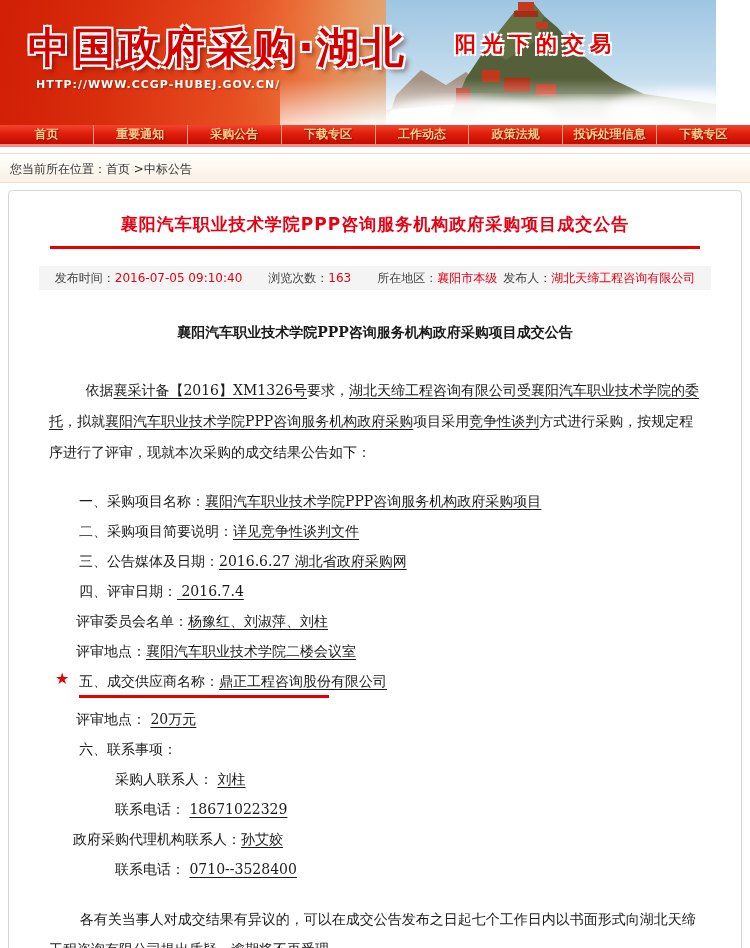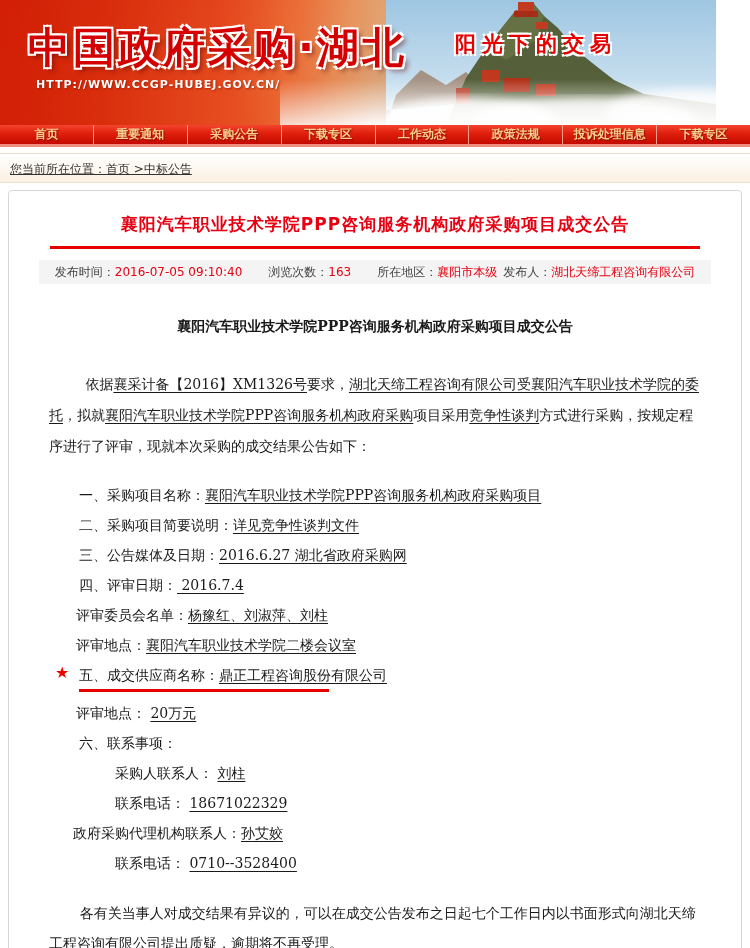--- a/index.html
+++ b/index.html
@@ -63,37 +63,37 @@
     border-right:1px solid #ff9d8c; cursor:pointer;
     text-shadow:1px 1px 1px rgba(100,0,0,.6);
   }
   .nav-item:last-child { border-right:none; }
 
   
   .breadcrumb {
     margin-top:6px; width:750px; height:30px; line-height:30px;
     padding-left:10px; font-size:12px; color:#333;
     background:linear-gradient(#ffffff, #fbf0e2);
-    border:1px solid #ece0d2; border-left:none; border-right:none;text-decoration:underline;
+    border:1px solid #ece0d2; border-left:none; border-right:none;
   }
   .breadcrumb a { color:#333; text-decoration:none; cursor:pointer; }
 
   
   .content-box {
     margin:7px 8px 0 8px; width:734px; min-height:760px;
     background:#fff; border:1px solid #d6d6d6; border-radius:4px 4px 0 0;
     padding-top:22px;
   }
   .page-title {
     text-align:center; font-size:17px; font-weight:bold; color:#e60012;
     letter-spacing:1px;
   }
   .red-rule { width:650px; height:3px; background:#e60000; margin:10px auto 0 auto; }
   .meta-bar {
-    width:672px; height:24px; line-height:24px; margin:11px auto 0 auto;
+    width:672px; height:24px; line-height:24px; margin:17px auto 0 auto;
     background:#f4f4f4; text-align:center; font-size:12px; color:#444;
     white-space:nowrap;
   }
   .meta-bar .v { color:#e60012; }
   .meta-bar .gap { display:inline-block; width:26px; }
   .meta-bar .gap-s { display:inline-block; width:6px; }
 
   
   .doc {
     font-family:"DejaVu Serif","Liberation Serif",serif;

